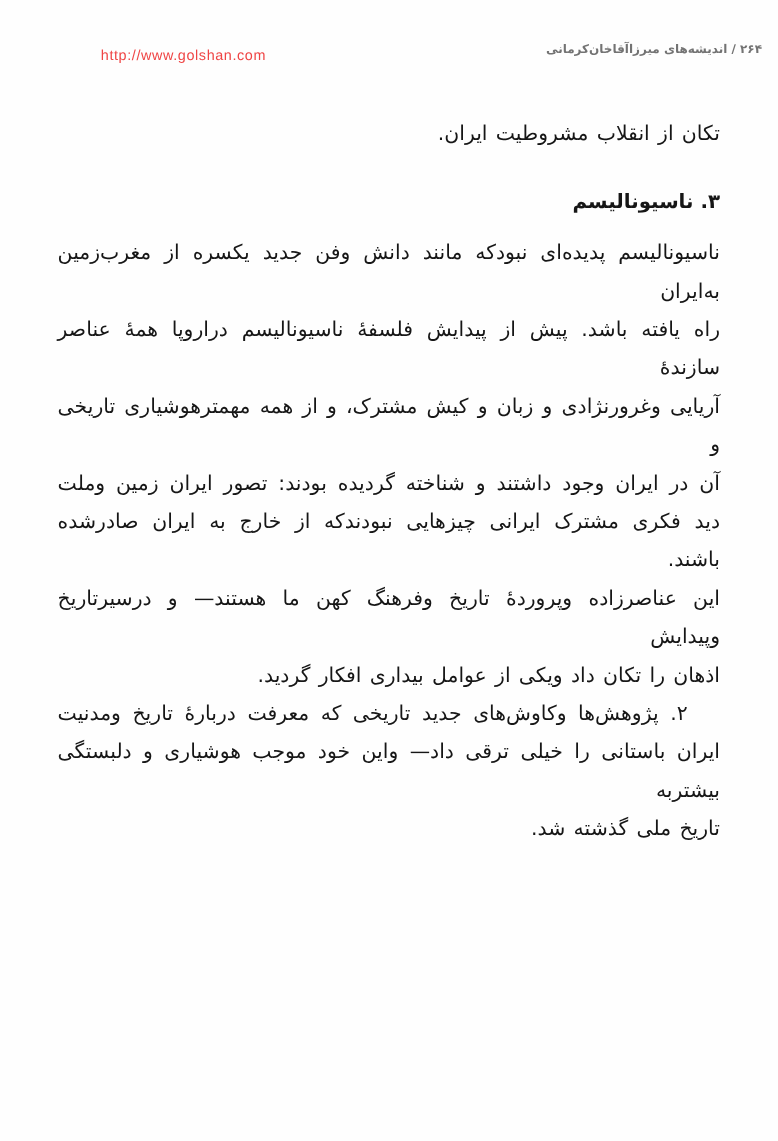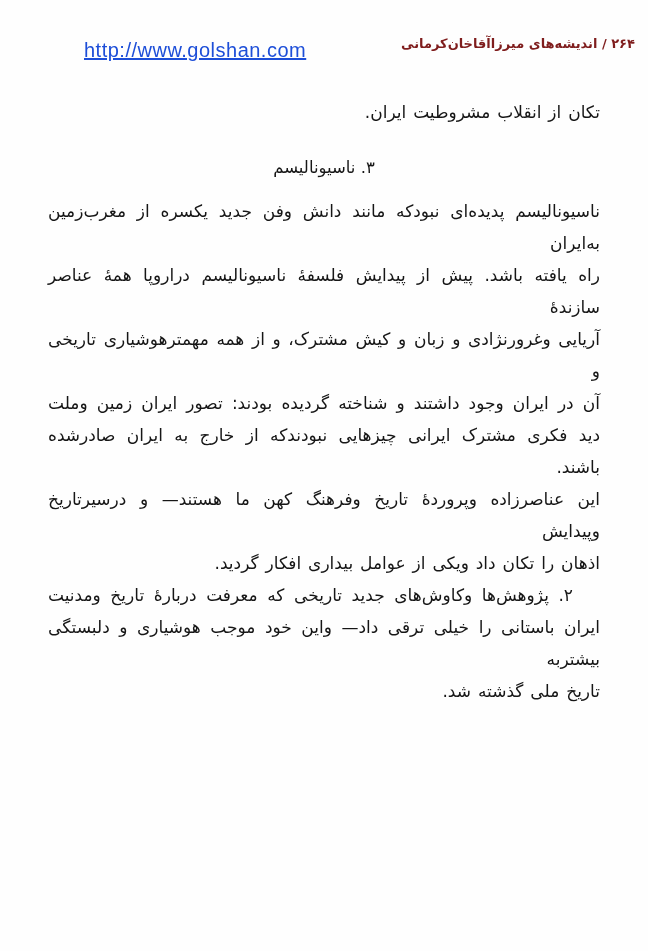--- a/index.html
+++ b/index.html
@@ -16,35 +16,34 @@
     height: 951px;
     background: #fefefe;
     font-family: "DejaVu Sans", sans-serif;
     color: #141414;
   }
   .header { position: absolute; top: 36px; left: 0; right: 0; height: 28px; }
   .watermark-url {
     position: absolute;
     left: 84px; top: 3px;
     font-family: "Liberation Sans", "DejaVu Sans", sans-serif;
-    font-size: 20px;
+    font-size: 12px;
     letter-spacing: 0.5px;
-    color: #1d4ed8;
+    color: #ef4444;
     direction: ltr;
-    text-decoration: underline;
   }
   .running-title {
     position: absolute;
     right: 13px; top: 0;
     direction: rtl;
     unicode-bidi: embed;
-    font-size: 13px;
+    font-size: 10px;
     font-weight: bold;
     white-space: nowrap;
-    color: #7f1d1d;
+    color: #737373;
   }
   .textblock {
     position: absolute;
     top: 97px;
     left: 48px;
     right: 48px;
     direction: rtl;
     font-size: 17px;
     color: #161616;
   }
@@ -55,22 +54,22 @@
     word-spacing: 1.5px;
   }
   .line.rl {            
     text-align: right;
     text-align-last: right;
   }
   .line.ind { padding-right: 27px; }   
   .carry { line-height: 30px; }
   .heading {
     font-size: 16.5px;
-    font-weight: normal;
-    text-align: center;
+    font-weight: bold;
+    text-align: right;
     line-height: 26px;
     margin: 28px 0 14px 0;
   }
   .para { margin: 0; }
 </style>
 </head>
 <body>
 
 <div class="page">
 

